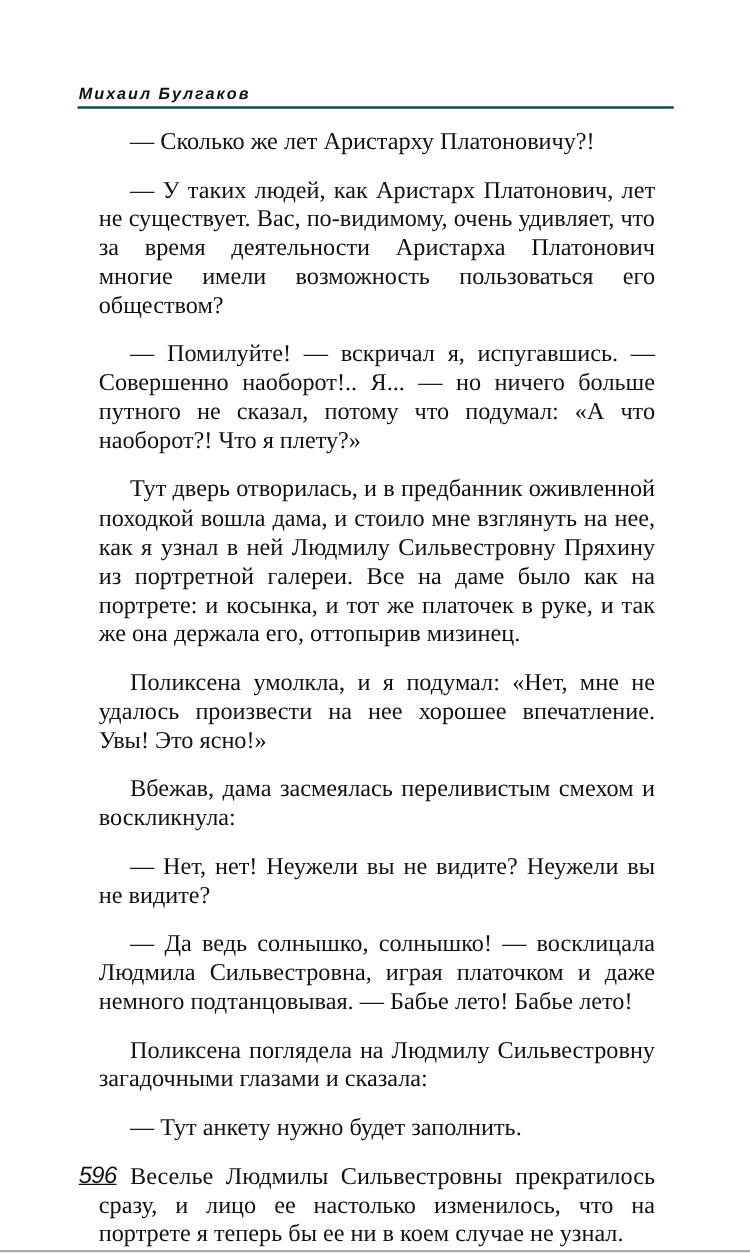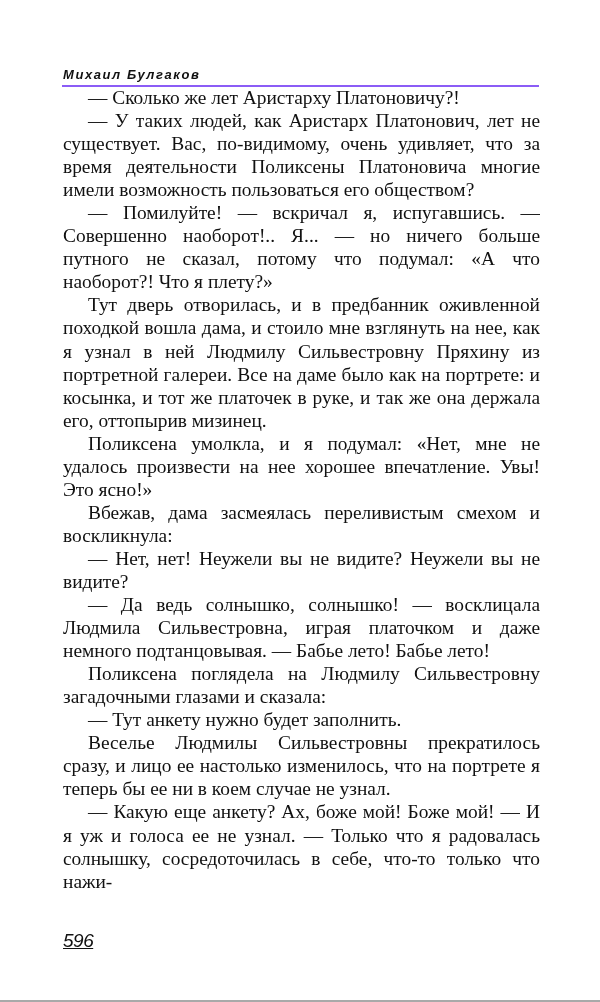--- a/index.html
+++ b/index.html
@@ -20,21 +20,21 @@
       width: 600px;
       height: 1002px;
       background: #ffffff;
     }
     .running-head {
       position: absolute;
       left: 62px;
       top: 63px;
       width: 477px;
       height: 22px;
-      border-bottom: 2px solid #8b5cf6;
+      border-bottom: 2px solid #0c4a6e;
     }
     .running-head-text {
       position: absolute;
       left: 1px;
       bottom: 3px;
       font-family: "Liberation Sans", sans-serif;
       font-style: italic;
       font-weight: bold;
       font-size: 13px;
       letter-spacing: 1.6px;
@@ -44,21 +44,21 @@
       left: 63px;
       top: 86px;
       width: 477px;
       font-family: "Liberation Serif", serif;
       font-size: 19.4px;
       line-height: 23.05px;
       text-align: justify;
       hyphens: manual;
     }
     .body-text p {
-      margin: 0;
+      margin: 16px;
       text-indent: 25px;
     }
     .folio {
       position: absolute;
       left: 63px;
       top: 930px;
       font-family: "Liberation Sans", sans-serif;
       font-style: italic;
       font-size: 19px;
       font-weight: normal;
@@ -77,21 +77,21 @@
 </head>
 <body>
 
 <div class="page">
   <div class="running-head">
     <span class="running-head-text">Михаил Булгаков</span>
   </div>
 
   <div class="body-text">
     <p>— Сколько же лет Аристарху Платоновичу?!</p>
-    <p>— У таких людей, как Аристарх Платонович, лет не существует. Вас, по-видимому, очень удивляет, что за время деятельности Поликсены Платоновича многие имели возможность пользоваться его обществом?</p>
+    <p>— У таких людей, как Аристарх Платонович, лет не существует. Вас, по-видимому, очень удивляет, что за время деятельности Аристарха Платонович многие имели возможность пользоваться его обществом?</p>
     <p>— Помилуйте! — вскричал я, испугавшись. — Совершенно наоборот!.. Я... — но ничего больше путного не сказал, потому что подумал: «А что наоборот?! Что я плету?»</p>
     <p>Тут дверь отворилась, и в предбанник оживленной походкой вошла дама, и стоило мне взглянуть на нее, как я узнал в ней Людмилу Сильвестровну Пряхину из портретной галереи. Все на даме было как на портрете: и косынка, и тот же платочек в руке, и так же она держала его, оттопырив мизинец.</p>
     <p>Поликсена умолкла, и я подумал: «Нет, мне не удалось произвести на нее хорошее впечатление. Увы! Это ясно!»</p>
     <p>Вбежав, дама засмеялась переливистым смехом и воскликнула:</p>
     <p>— Нет, нет! Неужели вы не видите? Неужели вы не видите?</p>
     <p>— Да ведь солнышко, солнышко! — восклицала Людмила Сильвестровна, играя платочком и даже немного подтанцовывая. — Бабье лето! Бабье лето!</p>
     <p>Поликсена поглядела на Людмилу Сильвестровну загадочными глазами и сказала:</p>
     <p>— Тут анкету нужно будет заполнить.</p>
     <p>Веселье Людмилы Сильвестровны прекратилось сразу, и лицо ее настолько изменилось, что на портрете я теперь бы ее ни в коем случае не узнал.</p>
     <p>— Какую еще анкету? Ах, боже мой! Боже мой! — И я уж и голоса ее не узнал. — Только что я радовалась солнышку, сосредоточилась в себе, что-то только что нажи-</p>

